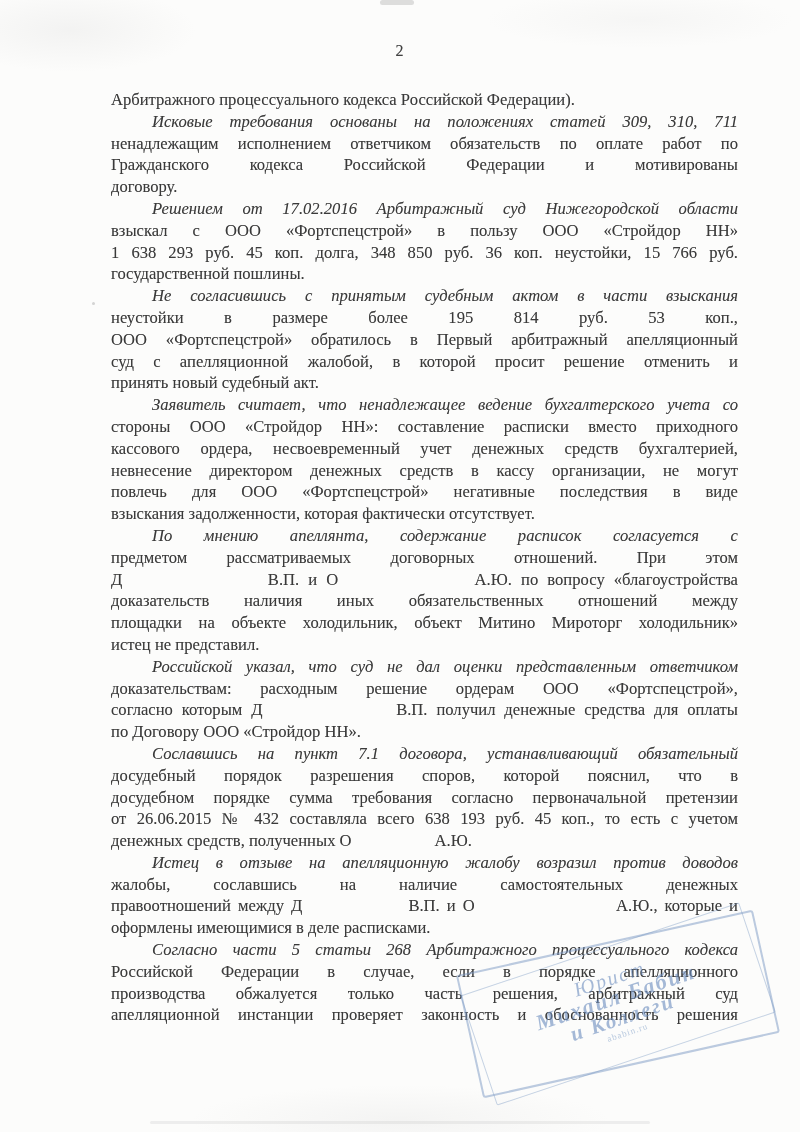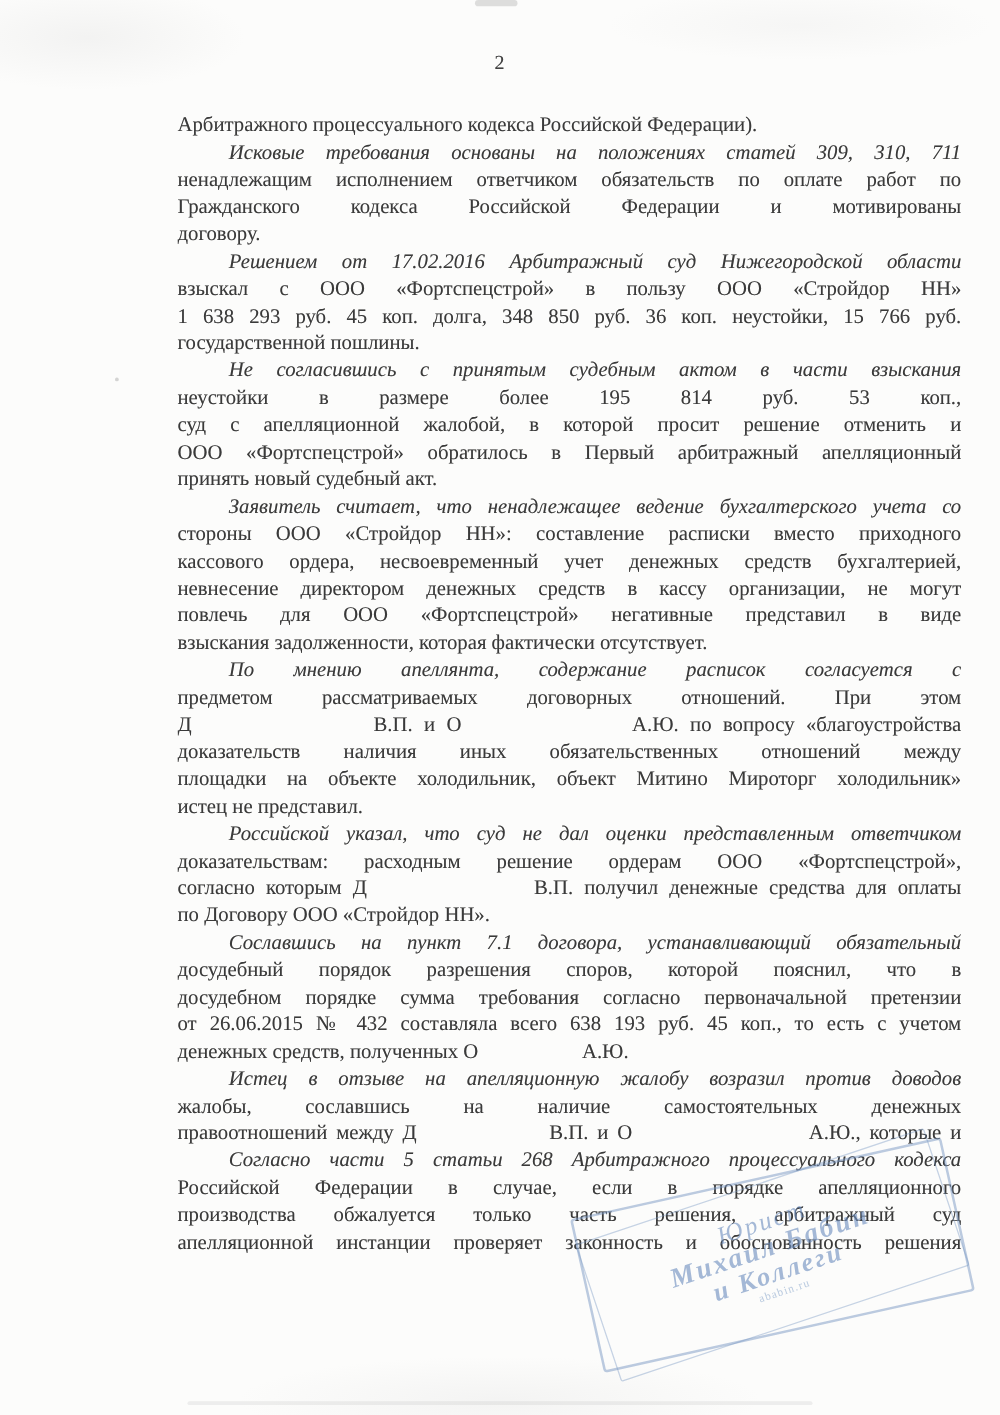--- a/index.html
+++ b/index.html
@@ -31,21 +31,20 @@
   }
   .doc-body {
     position: absolute;
     left: 111px; top: 89px;
     width: 627px;
     font-size: 16.6px;
     line-height: 21.8px;
     text-align: justify;
     color: #3a3a3a;
     text-shadow: 0 0 0.5px rgba(70,70,70,0.35);
-    margin-left: 31px;
   }
   .line {
     text-align: justify;
     text-align-last: justify;
     min-height: 21.8px;
     overflow: hidden;
     white-space: normal;
   }
   .line.plain { text-align-last: auto; }
   .line.indent { text-indent: 41px; font-style: italic; }
@@ -118,47 +117,48 @@
       <div class="line indent">Исковые требования основаны на положениях статей 309, 310, 711</div>
       <div class="line">ненадлежащим исполнением ответчиком обязательств по оплате работ по</div>
       <div class="line">Гражданского кодекса Российской Федерации и мотивированы</div>
       <div class="line plain">договору.</div>
       <div class="line indent">Решением от 17.02.2016 Арбитражный суд Нижегородской области</div>
       <div class="line">взыскал с ООО «Фортспецстрой» в пользу ООО «Стройдор НН»</div>
       <div class="line">1 638 293 руб. 45 коп. долга, 348 850 руб. 36 коп. неустойки, 15 766 руб.</div>
       <div class="line plain">государственной пошлины.</div>
       <div class="line indent">Не согласившись с принятым судебным актом в части взыскания</div>
       <div class="line">неустойки в размере более 195 814 руб. 53 коп.,</div>
+      <div class="line">ООО «Фортспецстрой» обратилось в Первый арбитражный апелляционный</div>
       <div class="line">суд с апелляционной жалобой, в которой просит решение отменить и</div>
-      <div class="line">ООО «Фортспецстрой» обратилось в Первый арбитражный апелляционный</div>
       <div class="line plain">принять новый судебный акт.</div>
       <div class="line indent">Заявитель считает, что ненадлежащее ведение бухгалтерского учета со</div>
       <div class="line">стороны ООО «Стройдор НН»: составление расписки вместо приходного</div>
       <div class="line">кассового ордера, несвоевременный учет денежных средств бухгалтерией,</div>
       <div class="line">невнесение директором денежных средств в кассу организации, не могут</div>
-      <div class="line">повлечь для ООО «Фортспецстрой» негативные представил в виде</div>
+      <div class="line">повлечь для ООО «Фортспецстрой» негативные последствия в виде</div>
       <div class="line plain">взыскания задолженности, которая фактически отсутствует.</div>
       <div class="line indent">По мнению апеллянта, содержание расписок согласуется с</div>
       <div class="line">предметом рассматриваемых договорных отношений. При этом</div>
       <div class="line">Д&nbsp;&nbsp;&nbsp;&nbsp;&nbsp;&nbsp;&nbsp;&nbsp;&nbsp;&nbsp;&nbsp;&nbsp;&nbsp;&nbsp;&nbsp;&nbsp;В.П. и О&nbsp;&nbsp;&nbsp;&nbsp;&nbsp;&nbsp;&nbsp;&nbsp;&nbsp;&nbsp;&nbsp;&nbsp;&nbsp;&nbsp;&nbsp;А.Ю. по вопросу «благоустройства</div>
       <div class="line">доказательств наличия иных обязательственных отношений между</div>
       <div class="line">площадки на объекте холодильник, объект Митино Мироторг холодильник»</div>
       <div class="line plain">истец не представил.</div>
       <div class="line indent">Российской указал, что суд не дал оценки представленным ответчиком</div>
       <div class="line">доказательствам: расходным решение ордерам ООО «Фортспецстрой»,</div>
       <div class="line">согласно которым Д&nbsp;&nbsp;&nbsp;&nbsp;&nbsp;&nbsp;&nbsp;&nbsp;&nbsp;&nbsp;&nbsp;&nbsp;&nbsp;&nbsp;&nbsp;В.П. получил денежные средства для оплаты</div>
       <div class="line plain">по Договору ООО «Стройдор НН».</div>
       <div class="line indent">Сославшись на пункт 7.1 договора, устанавливающий обязательный</div>
       <div class="line">досудебный порядок разрешения споров, которой пояснил, что в</div>
       <div class="line">досудебном порядке сумма требования согласно первоначальной претензии</div>
       <div class="line">от 26.06.2015 № 432 составляла всего 638 193 руб. 45 коп., то есть с учетом</div>
       <div class="line plain">денежных средств, полученных О&nbsp;&nbsp;&nbsp;&nbsp;&nbsp;&nbsp;&nbsp;&nbsp;&nbsp;&nbsp;&nbsp;&nbsp;&nbsp;&nbsp;&nbsp;&nbsp;&nbsp;&nbsp;&nbsp;&nbsp;А.Ю.</div>
       <div class="line indent">Истец в отзыве на апелляционную жалобу возразил против доводов</div>
       <div class="line">жалобы, сославшись на наличие самостоятельных денежных</div>
       <div class="line">правоотношений между Д&nbsp;&nbsp;&nbsp;&nbsp;&nbsp;&nbsp;&nbsp;&nbsp;&nbsp;&nbsp;&nbsp;&nbsp;&nbsp;&nbsp;&nbsp;В.П. и О&nbsp;&nbsp;&nbsp;&nbsp;&nbsp;&nbsp;&nbsp;&nbsp;&nbsp;&nbsp;&nbsp;&nbsp;&nbsp;&nbsp;&nbsp;&nbsp;&nbsp;&nbsp;&nbsp;&nbsp;А.Ю., которые и</div>
+      <div class="line plain">оформлены имеющимися в деле расписками.</div>
       <div class="line indent">Согласно части 5 статьи 268 Арбитражного процессуального кодекса</div>
       <div class="line">Российской Федерации в случае, если в порядке апелляционного</div>
       <div class="line">производства обжалуется только часть решения, арбитражный суд</div>
       <div class="line">апелляционной инстанции проверяет законность и обоснованность решения</div>
     </div>
 
   <div class="stamp">
     <div class="stamp-inner">
       <div class="stamp-title">Юрист</div>
       <div class="stamp-name">Михаил Бабин</div>

